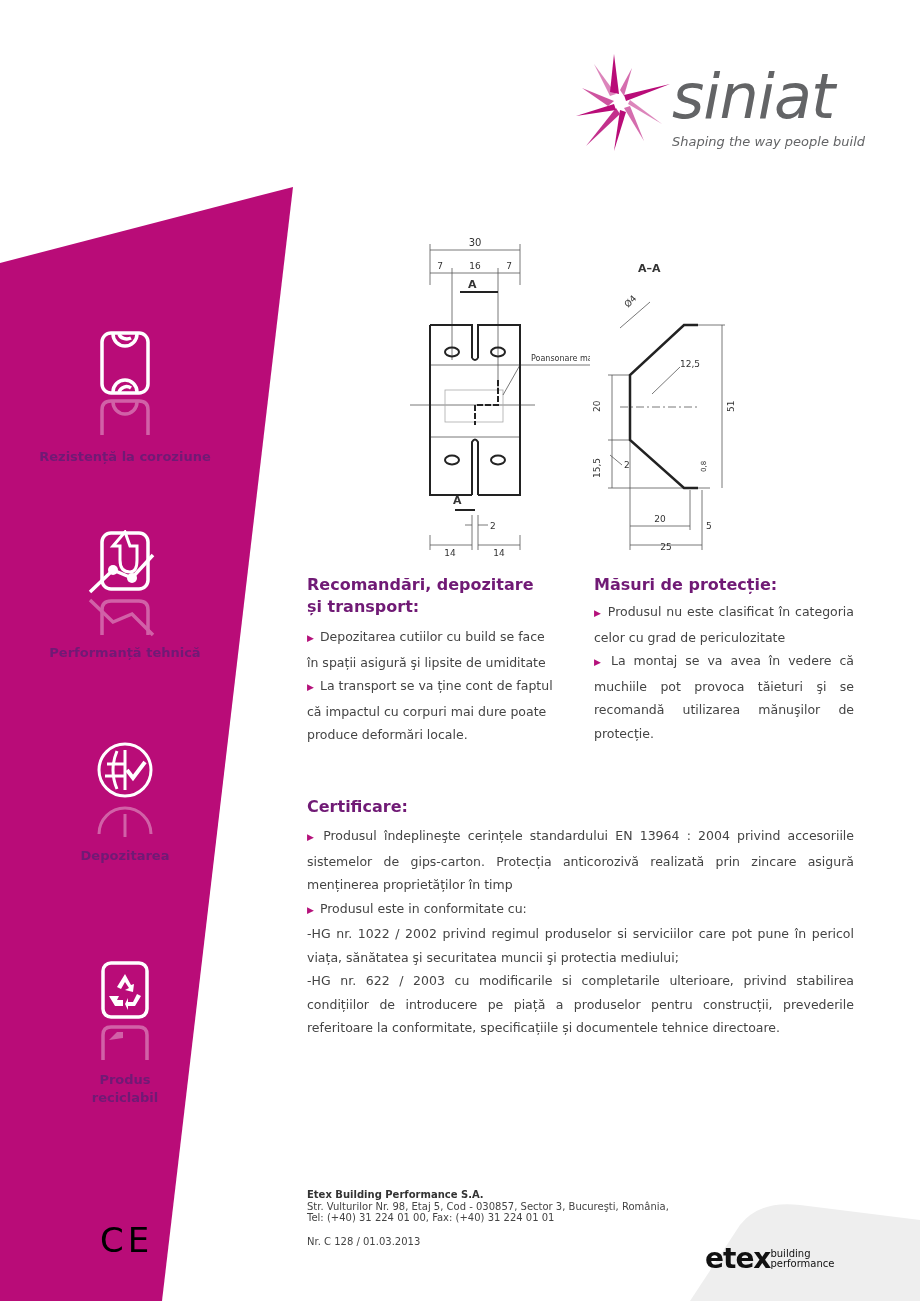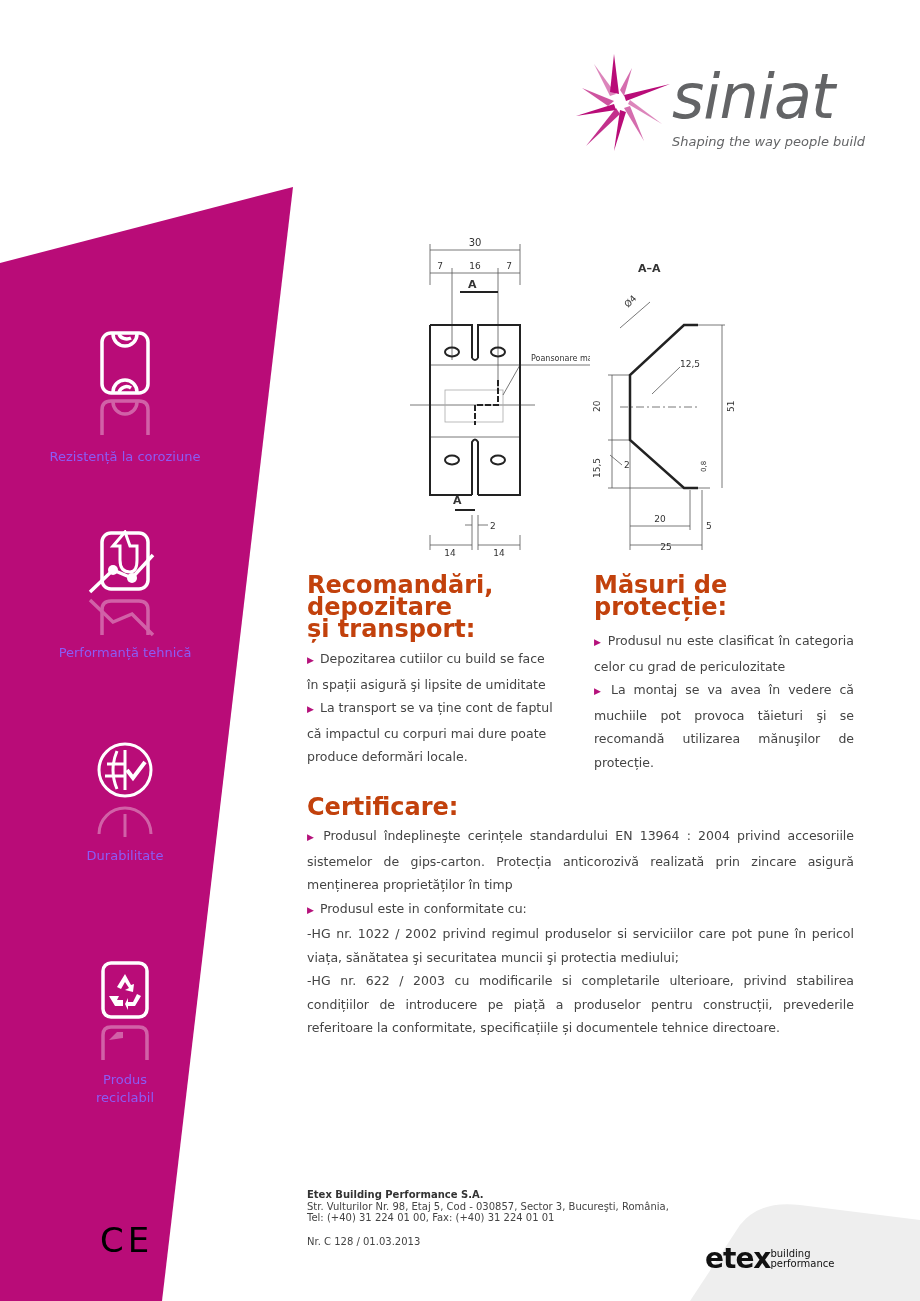--- a/index.html
+++ b/index.html
@@ -7,30 +7,30 @@
          font-family:"DejaVu Sans", sans-serif; color:#3a3a3a; }
   .abs { position:absolute; }
   
   .sidebar-shape { position:absolute; left:0; top:0; width:920px; height:1301px; z-index:0; }
   
   .logo { left:574px; top:46px; width:290px; height:110px;font-style:italic; }
   .logo-word { position:absolute; left:98px; top:20px; font-family:"DejaVu Sans", sans-serif;
                font-size:62px; letter-spacing:-1px; color:#636466; line-height:1; }
   .logo-tag { position:absolute; left:98px; top:88px; font-size:13px; color:#636466; white-space:nowrap; }
   
-  .feature { position:absolute; width:200px; text-align:center; color:#8b5cf6; font-size:13px; z-index:2; }
+  .feature { position:absolute; width:200px; text-align:center; color:#701a75; font-size:13px; z-index:2;font-weight:bold; }
   .feature .label { display:block; line-height:18px; }
   .feature svg { display:block; margin:0 auto; }
   .reflect { opacity:0.35; }
   
   .drawing { z-index:1; }
   .drawing text { font-family:"DejaVu Sans", sans-serif; fill:#333; }
   
-  h2 { margin:0; color:#c2410c; font-family:"DejaVu Sans", sans-serif; font-weight:bold;
-       font-size:24px; line-height:22px; }
+  h2 { margin:0; color:#701a75; font-family:"DejaVu Sans", sans-serif; font-weight:bold;
+       font-size:16px; line-height:22px; }
   .section p { margin:0; font-size:12.5px; line-height:23.5px; color:#444; text-align:justify; }
   .bullet { color:#b5117b; font-size:9px; margin-right:6px; }
   .footer { font-size:10px; line-height:11.5px; color:#444; }
   .footer b { color:#333; }
 </style>
 </head>
 <body>
 
 <svg class="sidebar-shape" viewBox="0 0 920 1301">
   <polygon points="0,263 293,187 162,1301 0,1301" fill="#b90c78"></polygon>
@@ -97,21 +97,21 @@
       <path d="M30,8 L30,48"></path>
         <path d="M12,22 L30,22 M10,34 L30,34"></path>
       <path d="M22,9 Q14,28 22,47"></path>
       <path d="M32,28 L38,36 L50,20" stroke-width="4"></path>
     </g>
     <g class="reflect" fill="none" stroke="#fff" stroke-width="3">
       <path d="M4,92 A26,26 0 0 1 56,92"></path>
         <path d="M30,72 L30,95"></path>
     </g>
   </svg>
-  <span class="label" style="margin-top:10px;">Durabilitate</span>
+  <span class="label" style="margin-top:10px;">Depozitarea</span>
 </div>
 
 <div class="feature" style="left:25px;top:960px;">
   <svg width="60" height="105" viewBox="0 0 60 105">
     <rect x="8" y="3" width="44" height="54" rx="8" fill="none" stroke="#fff" stroke-width="3.5"></rect>
     <g fill="#fff">
       <polygon points="30,14 22,27 26,29 30,22 34,28 30,30 38,32 39,24 36,25"></polygon>
       <polygon points="14,36 20,46 28,46 28,40 22,40 24,36"></polygon>
       <polygon points="46,36 40,46 33,46 33,50 30,44 33,38 33,42 38,42 42,34"></polygon>
     </g>
@@ -208,21 +208,21 @@
 </svg>
 
 <div class="abs section" style="left:307px;top:574px;width:262px;">
   <h2><span>Recomandări, depozitare</span><br><span>și transport:</span></h2>
   <p style="margin-top:7px;text-align:left;"><span class="bullet">▶</span><span>Depozitarea cutiilor cu build se face</span><br><span>în spații asigură şi lipsite de umiditate</span></p>
   <p style="text-align:left;"><span class="bullet">▶</span><span>La transport se va ține cont de faptul</span><br><span>că impactul cu corpuri mai dure poate</span><br><span>produce deformări locale.</span></p>
 </div>
 
 <div class="abs section" style="left:594px;top:574px;width:260px;">
   <h2>Măsuri de protecție:</h2>
-  <p style="margin-top:11px;"><span class="bullet">▶</span><span>Produsul nu este clasificat în categoria celor cu grad de periculozitate</span></p>
+  <p style="margin-top:4px;"><span class="bullet">▶</span><span>Produsul nu este clasificat în categoria celor cu grad de periculozitate</span></p>
   <p><span class="bullet">▶</span><span>La montaj se va avea în vedere că muchiile pot provoca tăieturi şi se recomandă utilizarea mănuşilor de protecție.</span></p>
 </div>
 
 <div class="abs section" style="left:307px;top:796px;width:547px;">
   <h2>Certificare:</h2>
   <p style="margin-top:6px;"><span class="bullet">▶</span><span>Produsul îndeplineşte cerințele standardului EN 13964 : 2004 privind accesoriile sistemelor de gips-carton. Protecția anticorozivă realizată prin zincare asigură menținerea proprietăților în timp</span></p>
   <p><span class="bullet">▶</span><span>Produsul este in conformitate cu:</span></p>
   <p> -HG nr. 1022 / 2002 privind regimul produselor si serviciilor care pot pune în pericol viața, sănătatea şi securitatea muncii şi protectia mediului;</p>
   <p>-HG nr. 622 / 2003 cu modificarile si completarile ulterioare, privind stabilirea condițiilor de introducere pe piață a produselor pentru construcții, prevederile referitoare la conformitate, specificațiile și documentele tehnice directoare.</p>
 </div>

